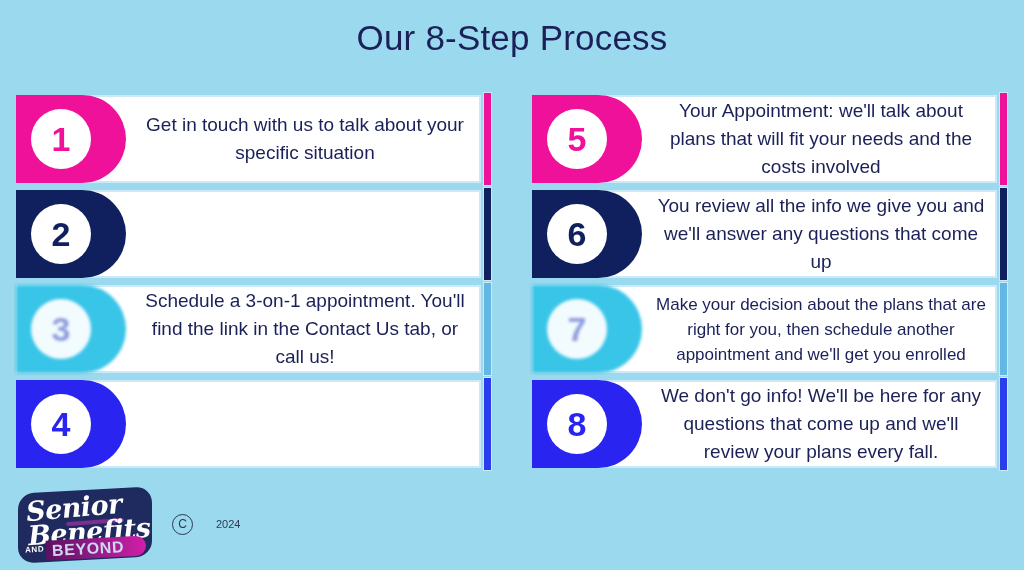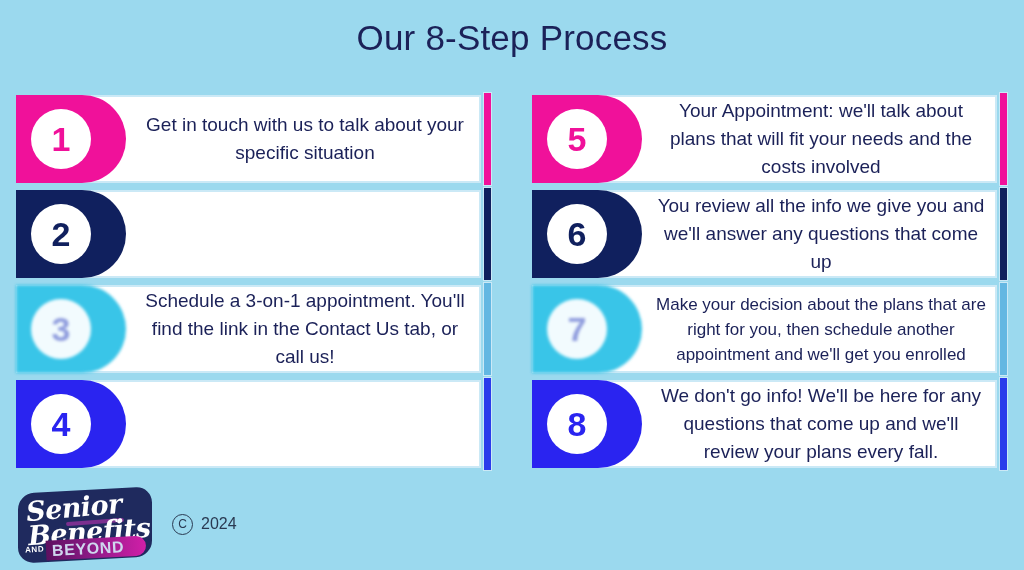--- a/index.html
+++ b/index.html
@@ -229,22 +229,22 @@
     border: 1.6px solid #2a3a52;
     border-radius: 50%;
     display: flex;
     align-items: center;
     justify-content: center;
     font-size: 12px;
     color: #2a3a52;
     line-height: 1;
   }
   .copyright-year {
-    margin-left: 8px;
-    font-size: 16px;
+    margin-left: 23px;
+    font-size: 11px;
     color: #2a3a52;
   }
 </style>
 </head>
 <body style="background: rgb(155, 217, 238);">
 
 <div class="page-title">Our 8-Step Process</div>
 
 <div class="steps-grid">
     <div class="step-card">

